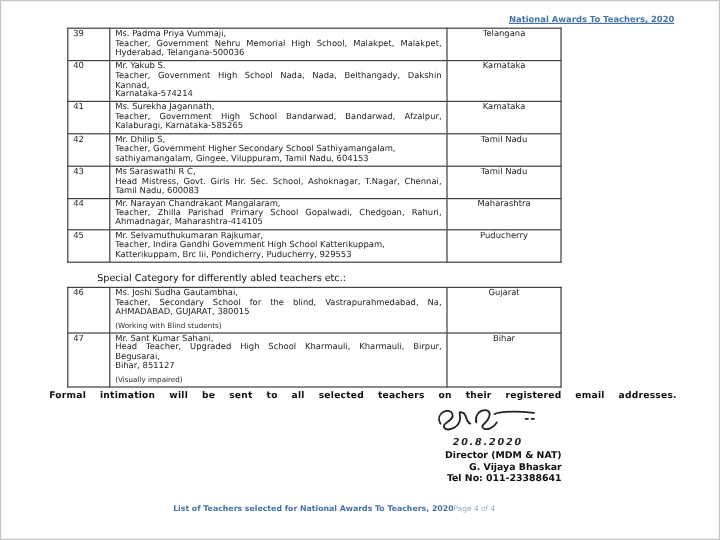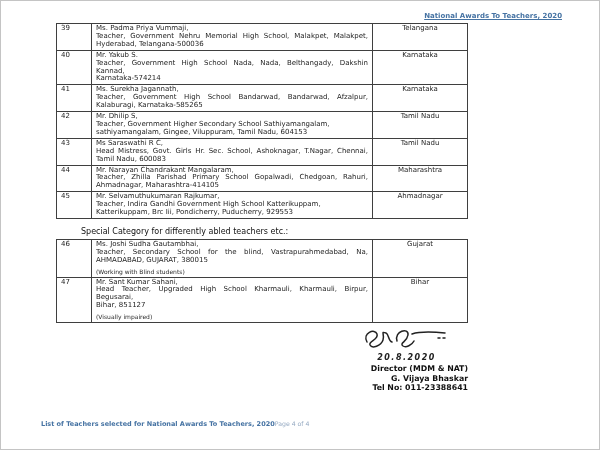--- a/index.html
+++ b/index.html
@@ -38,21 +38,21 @@
   .signature{margin-top:3px;text-align:right;}
   .scrawl-wrap{display:inline-block;margin-right:14px;text-align:center;}
   .sign-date{
     font-style:italic;font-weight:bold;font-size:8px;letter-spacing:1.5px;
     margin-top:-5px;color:#222;
   }
   .signer{font-weight:bold;font-size:7.8px;line-height:9.6px;color:#101010;text-align:right;}
 
   .doc-footer{
     position:absolute;left:40px;right:37px;bottom:21px;
-    display:flex;justify-content:flex-start;align-items:baseline;
+    display:flex;justify-content:center;align-items:baseline;
   }
   .footer-title{color:#4673a3;font-weight:bold;font-size:6.5px;}
   .footer-page{color:#97abc3;font-size:6.2px;margin-right:46px;}
 </style>
 </head>
 <body>
 
 <div class="page">
 
   <div class="doc-header">National Awards To Teachers, 2020</div>
@@ -137,21 +137,21 @@
           <tr>
     <td class="sno">45</td>
     <td class="details">
       <div class="line name">Mr. Selvamuthukumaran Rajkumar,</div>
       <div>
                 <div class="line">Teacher, Indira Gandhi Government High School Katterikuppam,</div>
                 <div class="line">Katterikuppam, Brc Iii, Pondicherry, Puducherry, 929553</div>
               </div>
 
     </td>
-    <td class="state">Ahmadnagar</td>
+    <td class="state">Puducherry</td>
   </tr>
         </tbody>
     </table>
 
     <div class="special-heading">Special Category for differently abled teachers etc.:</div>
 
     <table class="awards">
       <tbody id="special-rows">
           <tr>
     <td class="sno">46</td>
@@ -174,20 +174,21 @@
                 <div class="line">Begusarai,</div>
                 <div class="line">Bihar, 851127</div>
               </div>
       <div class="note">(Visually impaired)</div>
     </td>
     <td class="state">Bihar</td>
   </tr>
         </tbody>
     </table>
 
+    <div class="notice">Formal intimation will be sent to all selected teachers on their registered email addresses.</div>
 
     <div class="signature">
       <div class="scrawl-wrap">
         <svg width="95" height="28" viewBox="0 0 95 28">
           <g fill="none" stroke="#222" stroke-width="1.5" stroke-linecap="round">
             <path d="M8 16 C3 7 16 2 18 8 C20 14 9 15 11 19 C13 23 22 20 24 14 C26 8 21 5 27 7 C30 8 29 15 33 16"></path>
             <path d="M38 15 C35 5 50 1 49 9 C48 16 40 17 44 20 C47 22 53 19 55 15"></path>
             <path d="M53 8 C62 5 76 6 86 7"></path>
             <path d="M79 12 h2 M84 12 h2"></path>
           </g>

